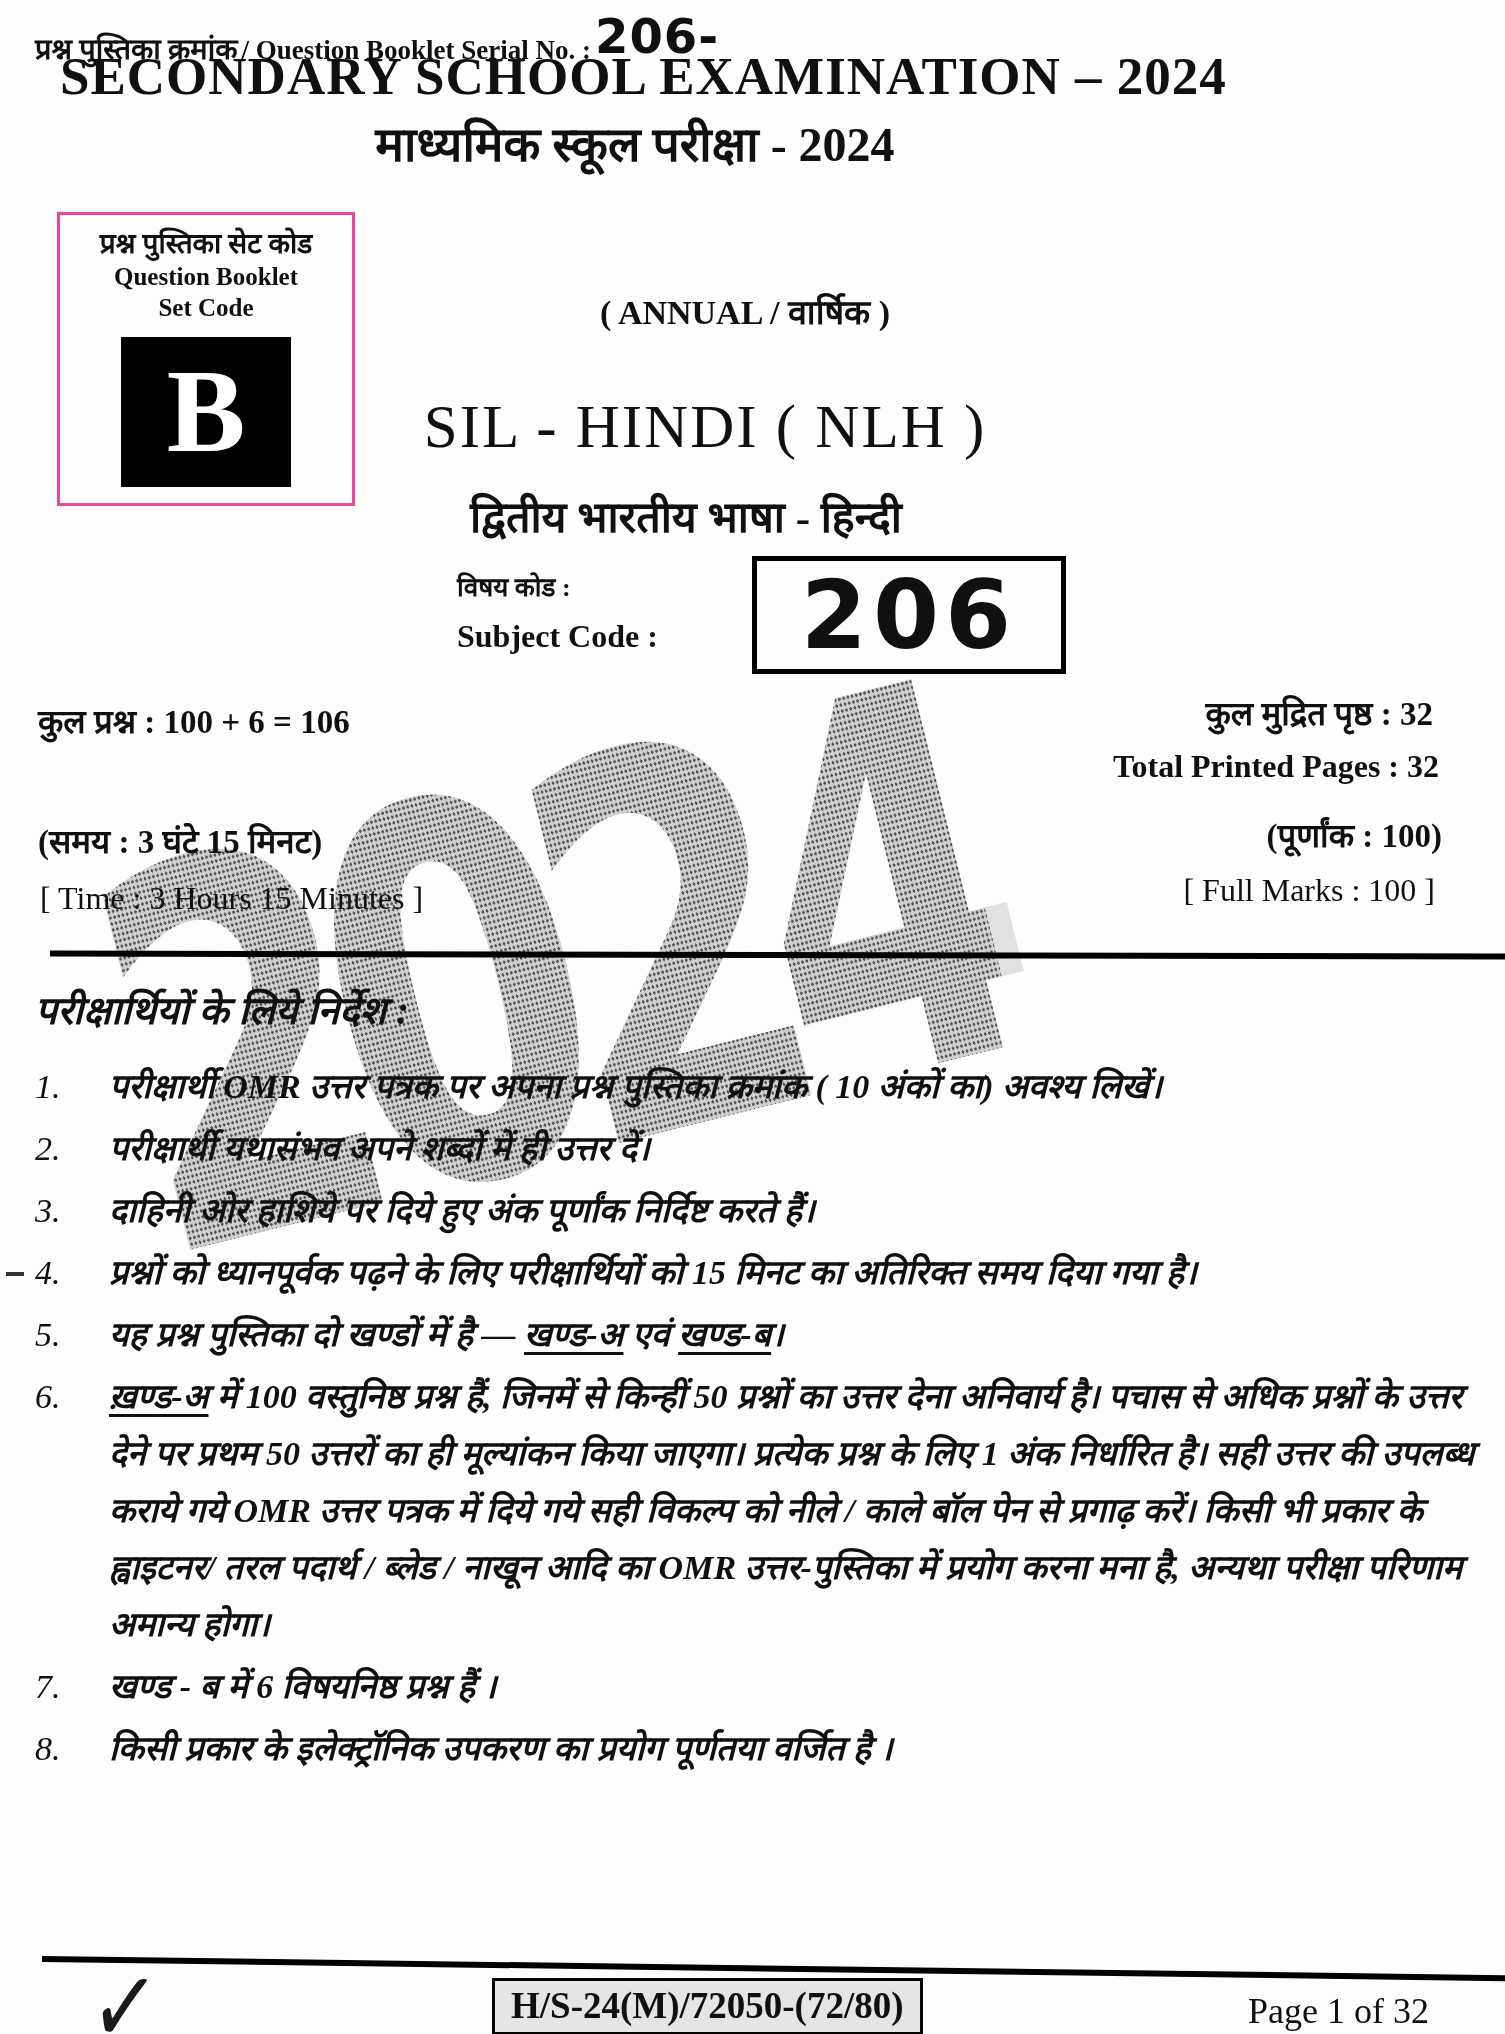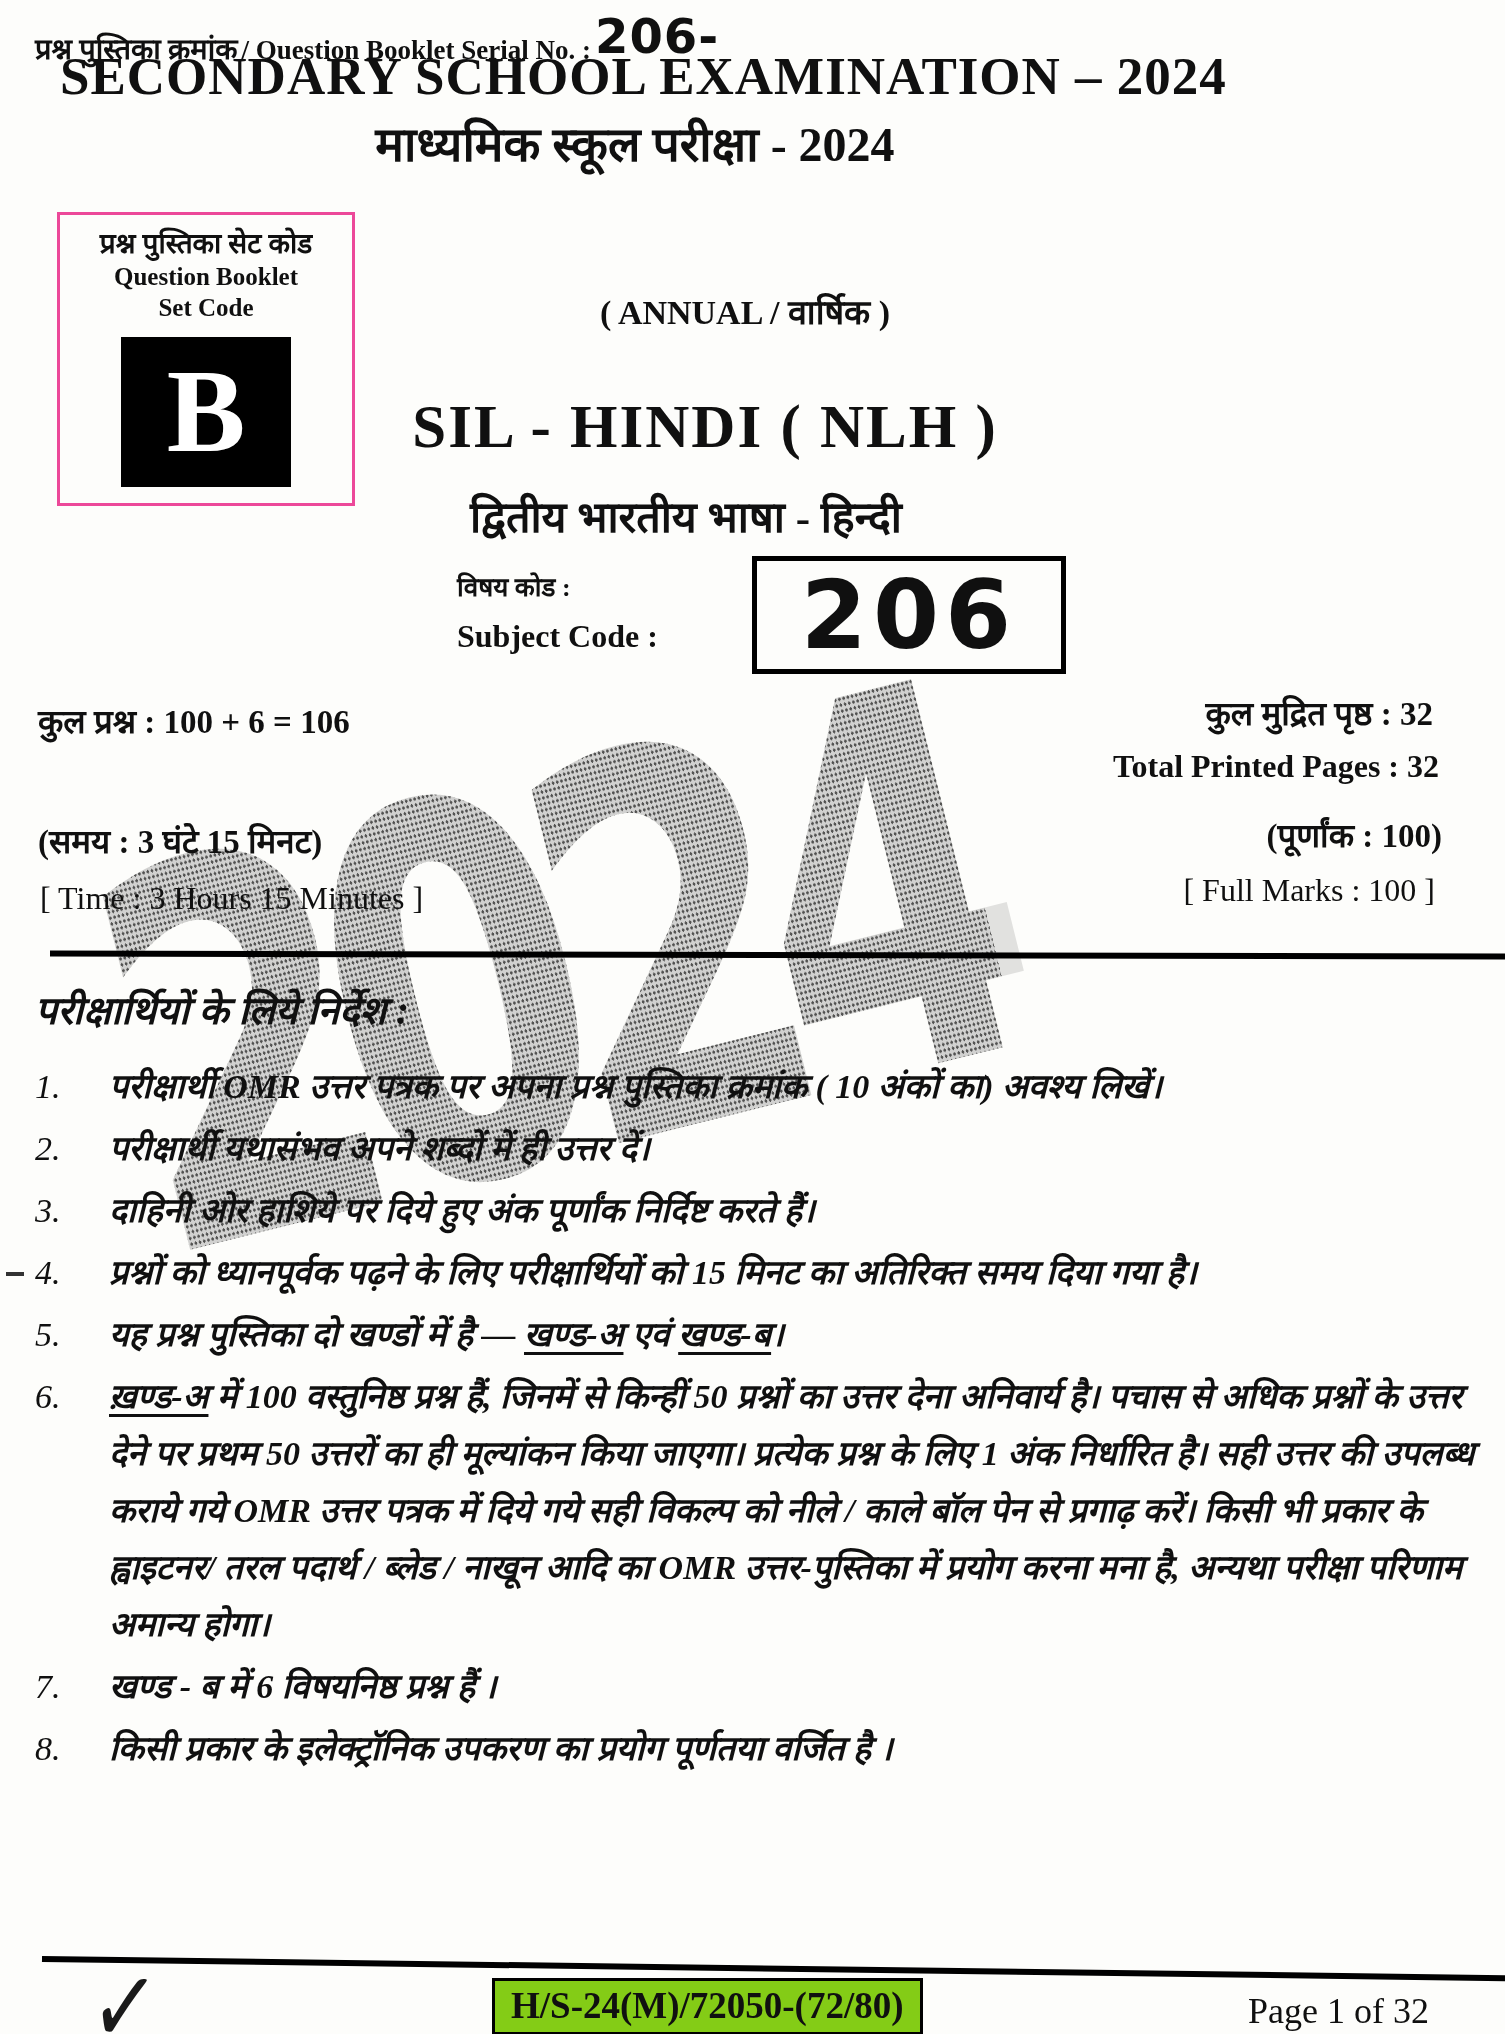--- a/index.html
+++ b/index.html
@@ -48,21 +48,21 @@
   .title-en{left:60px;top:46px;width:1065px;text-align:center;font-weight:bold;font-size:53px;letter-spacing:1px;white-space:nowrap;}
   .title-hi{left:305px;top:110px;width:660px;text-align:center;font-weight:bold;font-size:48px;white-space:nowrap;}
   
   .setcode{left:57px;top:212px;width:298px;height:294px;border:3px solid #ec4899;box-sizing:border-box;text-align:center;padding-top:8px;}
   .setcode .l-hi{font-weight:bold;font-size:28px;}
   .setcode .l-en{font-size:25px;line-height:31px;font-weight:bold;}
   .setcode .bbox{width:170px;height:150px;background:#000;margin:14px auto 0;display:flex;align-items:center;justify-content:center;}
   .setcode .bbox span{color:#fff;font-weight:bold;font-size:118px;line-height:1;}
   
   .annual{left:420px;top:288px;width:650px;text-align:center;font-weight:bold;font-size:34px;white-space:nowrap;}
-  .subj-en{left:330px;top:392px;width:750px;text-align:center;font-weight:bold;font-size:61px;letter-spacing:2px;white-space:nowrap;}
+  .subj-en{left:330px;top:392px;width:750px;text-align:center;font-weight:normal;font-size:61px;letter-spacing:2px;white-space:nowrap;}
   .subj-hi{left:336px;top:486px;width:700px;text-align:center;font-weight:bold;font-size:43px;white-space:nowrap;}
   .code-labels{left:457px;top:568px;}
   .code-labels .hi{font-weight:bold;font-size:26px;}
   .code-labels .en{font-weight:bold;font-size:32px;margin-top:14px;}
   .code-box{left:752px;top:556px;width:314px;height:118px;border:5px solid #000;box-sizing:border-box;display:flex;align-items:center;justify-content:center;}
   .code-box span{font-weight:bold;font-size:95px;letter-spacing:6px;font-family:"DejaVu Sans",sans-serif;line-height:1;}
   
   .m-hi{font-weight:bold;font-size:33px;white-space:nowrap;}
   .m-en{font-weight:bold;font-size:32px;white-space:nowrap;}
   .tq-hi{left:38px;top:698px;}
@@ -77,21 +77,21 @@
   
   .inst-head{left:35px;top:982px;font-weight:bold;font-style:italic;font-size:39px;}
   .inst-list{left:35px;top:1058px;width:1445px;}
   .inst-item{display:flex;margin-bottom:5px;}
   .inst-item .num{flex:0 0 74px;font-style:italic;font-size:34px;line-height:57px;}
   .inst-item .txt{flex:1;font-weight:bold;font-style:italic;font-size:34px;line-height:57px;}
   .u{text-decoration:underline;text-decoration-thickness:3px;text-underline-offset:6px;}
   .margin-tick{left:6px;top:1272px;width:18px;height:4px;background:#333;}
   
   .rule-bottom{left:42px;top:1956px;width:1470px;height:6px;background:#000;transform:rotate(0.75deg);transform-origin:left center;}
-  .foot-code{left:492px;top:1978px;border:3px solid #000;padding:3px 16px 5px;font-weight:bold;font-size:37px;white-space:nowrap;background:#84cc16;}
+  .foot-code{left:492px;top:1978px;border:3px solid #000;padding:3px 16px 5px;font-weight:bold;font-size:37px;white-space:nowrap;background:#e5e5e5;}
   .foot-page{left:1248px;top:1990px;font-size:36px;white-space:nowrap;}
   .hand-mark{left:92px;top:1962px;font-size:78px;color:#1a1a1a;transform:rotate(6deg) scaleY(1.35);transform-origin:center;font-family:"DejaVu Sans",sans-serif;}
 </style>
 </head>
 <body>
 
 <div id="page">
 
   <div id="watermark">2024</div>
 

